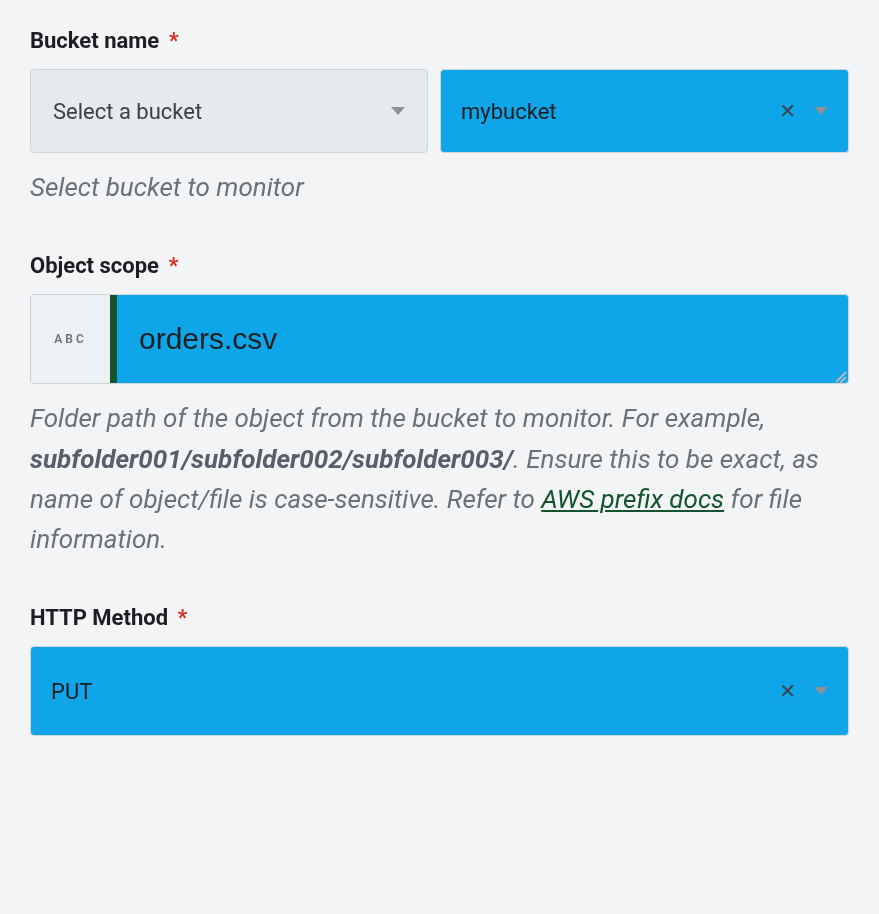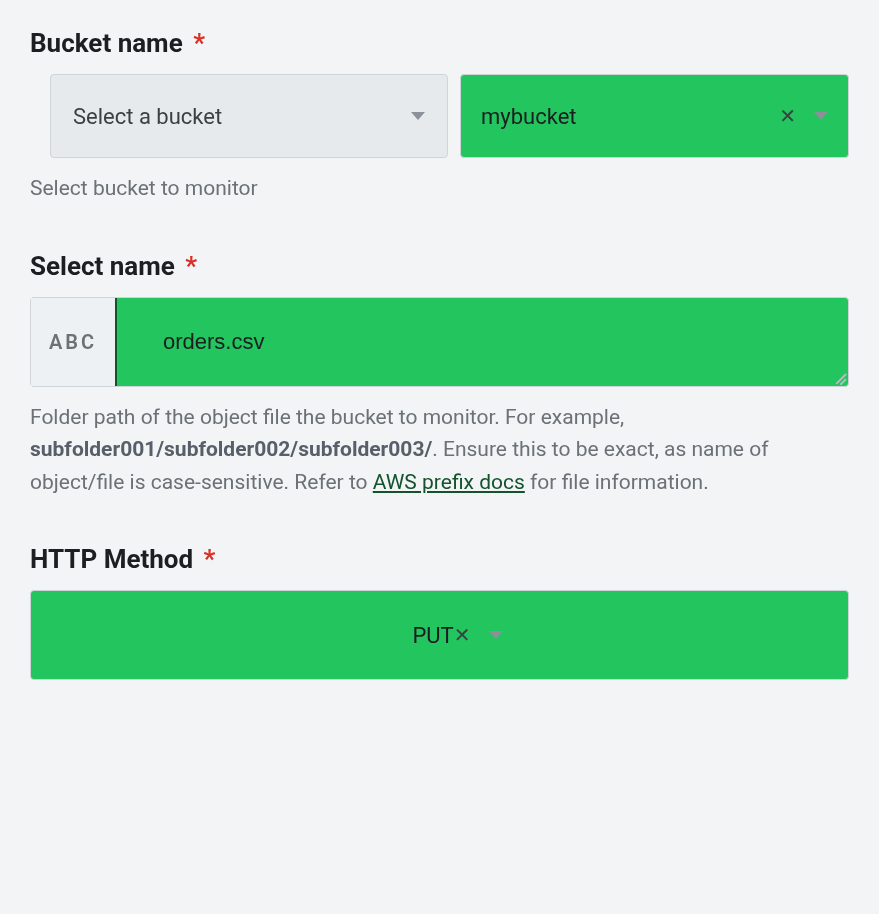--- a/index.html
+++ b/index.html
@@ -5,56 +5,56 @@
     * { box-sizing: border-box; margin: 0; padding: 0; }
     body {
       background: #f2f4f5;
       font-family: -apple-system, BlinkMacSystemFont, "Segoe UI", Roboto, Helvetica, Arial, sans-serif;
       padding: 28px 30px;
       width: 879px;
       color: #1c1e21;
     }
     .group { margin-bottom: 46px; }
     .label-row {
-      font-size: 26px;
+      font-size: 22px;
       font-weight: 700;
       color: #1c1e21;
       margin-bottom: 16px;
     }
     .req { color: #d93025; font-weight: 700; margin-left: 4px; }
     .hint {
-      font-size: 21px;
+      font-size: 26px;
       line-height: 1.55;
       color: #6b7176;
       margin-top: 14px;
+      font-style: italic;
     }
     .hint b { font-weight: 700; color: #57606a; text-align: right; }
     .hint a { color: #14532d; text-decoration: underline; }
 
     .row { display: flex; gap: 12px; }
 
     .select, .combo, .input-wrap, .method {
       border: 1px solid #cfd4d9;
       border-radius: 4px;
-      background: #22c55e;
+      background: #0ea5e9;
       height: 84px;
       display: flex;
       align-items: center;
       font-size: 22px;
     }
 
     .select {
       flex: 0 0 398px;
       background: #e6eaed;
       padding: 12px 22px;
       position: relative;
       color: #3b4045;
       justify-content: space-between;
       cursor: pointer;
-      margin-left: 20px;
     }
 
     .combo {
       flex: 1;
       padding: 0 20px;
       justify-content: space-between;
       cursor: pointer;
     }
     .combo .val { color: #1c1e21; }
     .combo .ctrls, .method .ctrls { display: flex; align-items: center; gap: 18px; }
@@ -76,40 +76,39 @@
     .input-wrap {
       width: 100%;
       padding: 0;
       height: 90px;
       position: relative;
     }
     .prefix {
       width: 86px;
       height: 100%;
       background: #eef1f3;
-      border-right: 2px solid #14532d;
+      border-right: 7px solid #14532d;
       display: flex;
       align-items: center;
       justify-content: center;
-      font-size: 20px;
+      font-size: 12px;
       letter-spacing: 3px;
       color: #6b7176;
       font-weight: 600;
     }
     .text-input {
       flex: 1;
       border: none;
       outline: none;
-      font-size: 22px;
+      font-size: 30px;
       padding: 0 22px;
       height: 100%;
       background: transparent;
       color: #1c1e21;
       resize: none;
-      margin-left: 24px;
     }
     .resize-handle {
       position: absolute;
       right: 2px;
       bottom: 2px;
       width: 14px;
       height: 14px;
       pointer-events: none;
     }
     .resize-handle::before, .resize-handle::after {
@@ -117,22 +116,22 @@
       position: absolute;
       background: #b7bcc1;
       height: 1.5px;
       transform: rotate(-45deg);
     }
     .resize-handle::before { width: 14px; right: -2px; bottom: 4px; }
     .resize-handle::after  { width: 8px;  right: -1px; bottom: 1px; }
 
     .method {
       width: 100%;
-      padding: 0 20px 0 56px;
-      justify-content: center;
+      padding: 0 20px 0 20px;
+      justify-content: space-between;
       cursor: pointer;
       height: 90px;
     }
     .method .val { color: #1c1e21; }
   </style>
 </head>
 <body>
 
 <div class="group">
   <div class="label-row">
@@ -150,30 +149,30 @@
         <span class="clear-x">✕</span>
         <span class="caret"></span>
       </span>
     </div>
   </div>
   <div class="hint">Select bucket to monitor</div>
 </div>
 
 <div class="group">
   <div class="label-row">
-    <span>Select name</span>
+    <span>Object scope</span>
     <span class="req">*</span>
   </div>
   <div class="input-wrap">
     <div class="prefix">ABC</div>
     <input class="text-input" type="text" value="orders.csv" style="">
     <div class="resize-handle"></div>
   </div>
   <div class="hint">
-    <span>Folder path of the object file the bucket to monitor. For example, </span><b>subfolder001/subfolder002/subfolder003/</b><span>. Ensure this to be exact, as name of object/file is case-sensitive. Refer to </span><a href="#">AWS prefix docs</a><span> for file information.</span>
+    <span>Folder path of the object from the bucket to monitor. For example, </span><b>subfolder001/subfolder002/subfolder003/</b><span>. Ensure this to be exact, as name of object/file is case-sensitive. Refer to </span><a href="#">AWS prefix docs</a><span> for file information.</span>
   </div>
 </div>
 
 <div class="group" style="margin-bottom:16px">
   <div class="label-row">
     <span>HTTP Method</span>
     <span class="req">*</span>
   </div>
   <div class="method">
     <span class="val">PUT</span>

